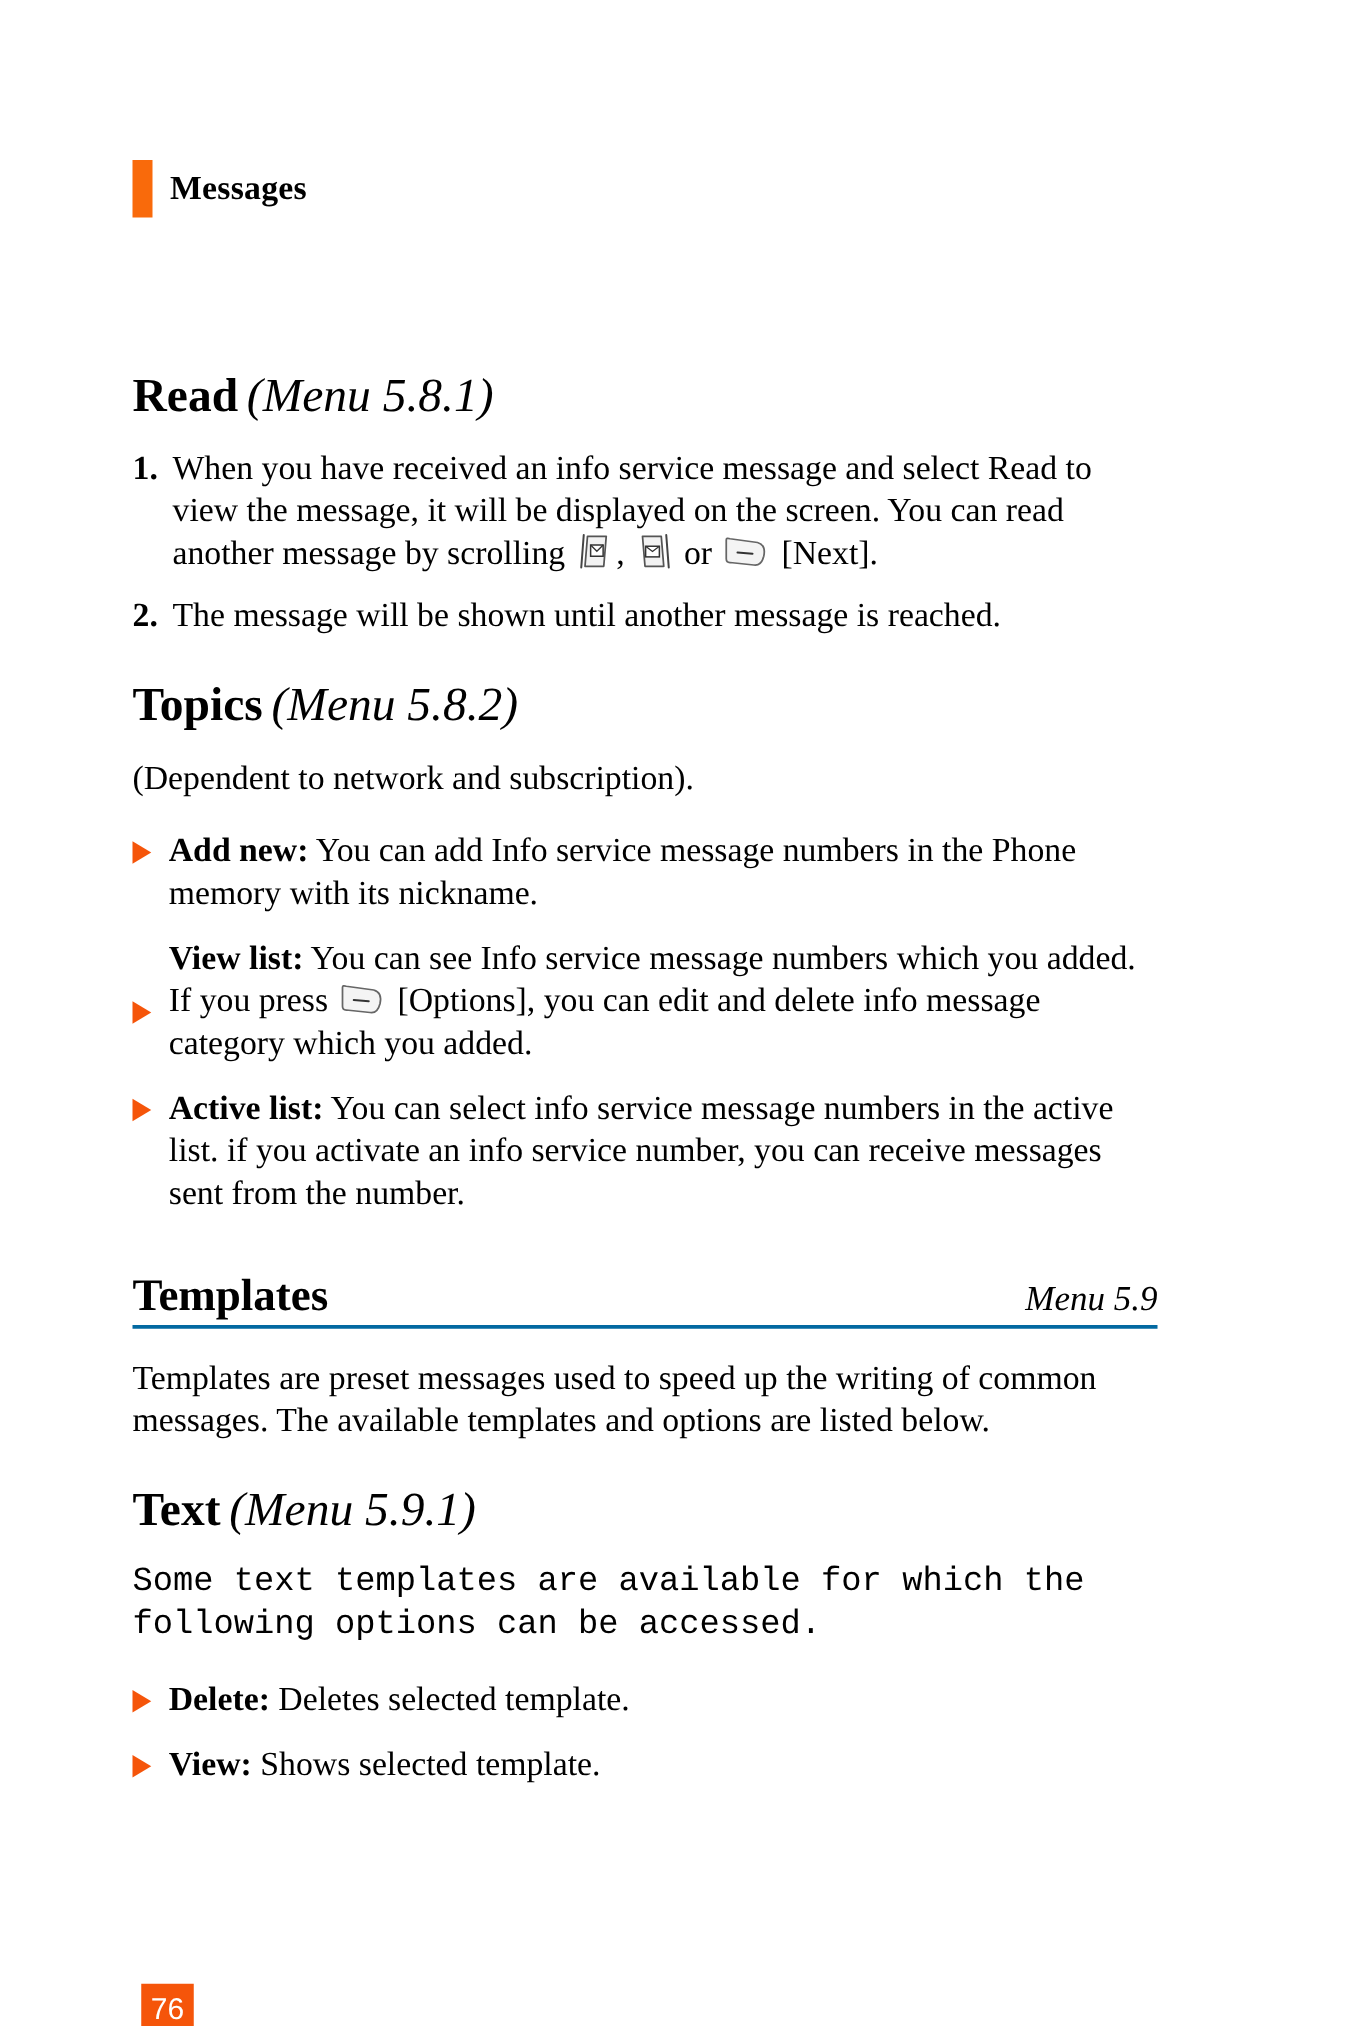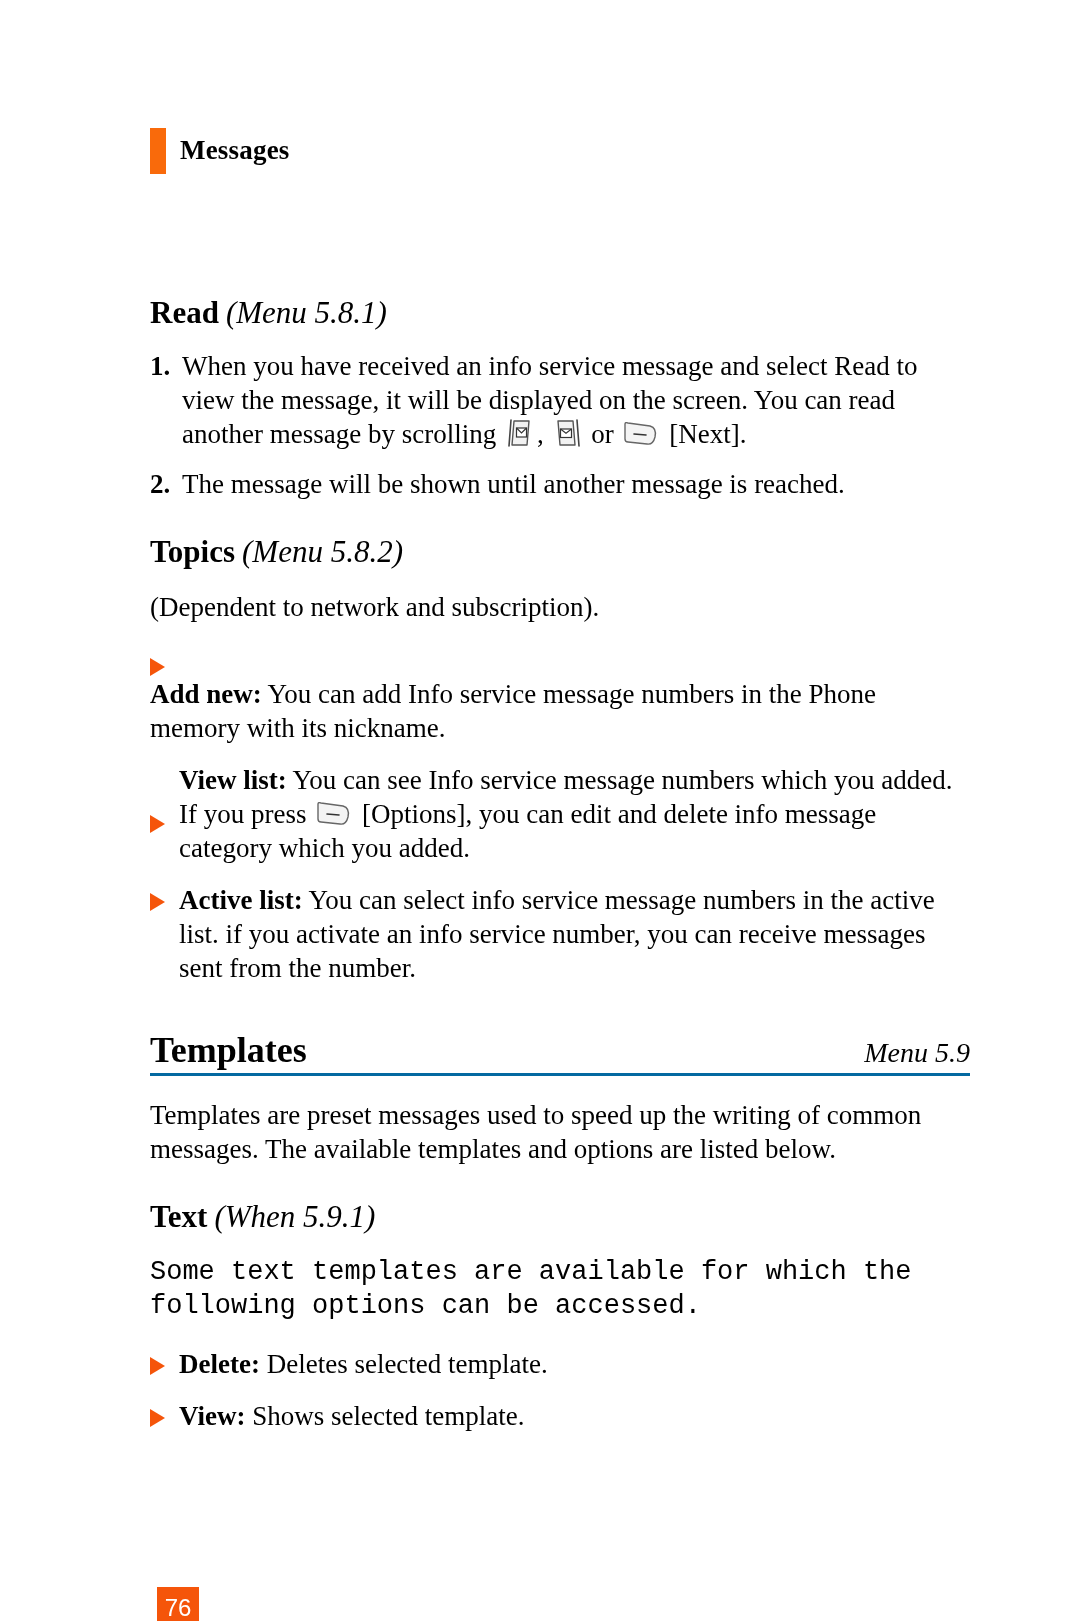--- a/index.html
+++ b/index.html
@@ -12,21 +12,20 @@
     color: #000000;
     position: relative;
     overflow: hidden;
   }
 
   .page {
     position: absolute;
     left: 0; top: 0;
     width: 884px;
     height: 1621px;
-    margin-left: 44px;
   }
 
   
   .run-head {
     position: absolute;
     left: 106px;
     top: 128px;
     display: flex;
     align-items: center;
   }
@@ -47,21 +46,21 @@
   
   .body-col {
     position: absolute;
     left: 106px;
     top: 296px;
     width: 820px;
   }
 
   
   .subhead {
-    font-size: 31px;
+    font-size: 38px;
     line-height: 1.12;
     margin: 0 0 18px 0;
     white-space: nowrap;
   }
   .subhead .sh-name { font-weight: bold; }
   .subhead .sh-menu { font-style: italic; font-weight: normal; padding-left: 7px; }
 
   
   .secthead {
     display: flex;
@@ -200,21 +199,21 @@
       <span class="num">2.</span>
       <span class="num-text">The message will be shown until another message is reached.</span>
     </div>
 
     <div class="subhead" style="margin-bottom:20px;">
       <span class="sh-name">Topics</span><span class="sh-menu">(Menu 5.8.2)</span>
     </div>
 
     <p class="para" style="margin-bottom:24px;">(Dependent to network and subscription).</p>
 
-    <div class="bullet-item" style="margin-bottom:18px;flex-direction:column;">
+    <div class="bullet-item" style="margin-bottom:18px;">
       <span class="tri">
           <span class="tri-glyph"></span>
         </span>
       <span class="b-text"><span class="b-lead">Add new:</span><span> You can add Info service message numbers in the Phone memory with its nickname.</span></span>
     </div>
 
     <div class="bullet-item" style="margin-bottom:18px;align-items:center;">
       <span class="tri">
           <span class="tri-glyph"></span>
         </span>
@@ -232,21 +231,21 @@
     </div>
 
     <div class="secthead">
       <span class="st-name">Templates</span>
       <span class="st-menu">Menu 5.9</span>
     </div>
 
     <p class="para" style="margin-top:22px; margin-bottom:34px;">Templates are preset messages used to speed up the writing of common messages. The available templates and options are listed below.</p>
 
     <div class="subhead" style="margin-bottom:20px;">
-      <span class="sh-name">Text</span><span class="sh-menu">(When 5.9.1)</span>
+      <span class="sh-name">Text</span><span class="sh-menu">(Menu 5.9.1)</span>
     </div>
 
     <p class="para" style="margin-bottom:24px;font-family:Liberation Mono, monospace;">Some text templates are available for which the following options can be accessed.</p>
 
     <div class="bullet-item" style="margin-bottom:18px;">
       <span class="tri">
           <span class="tri-glyph"></span>
         </span>
       <span class="b-text"><span class="b-lead">Delete:</span><span> Deletes selected template.</span></span>
     </div>

